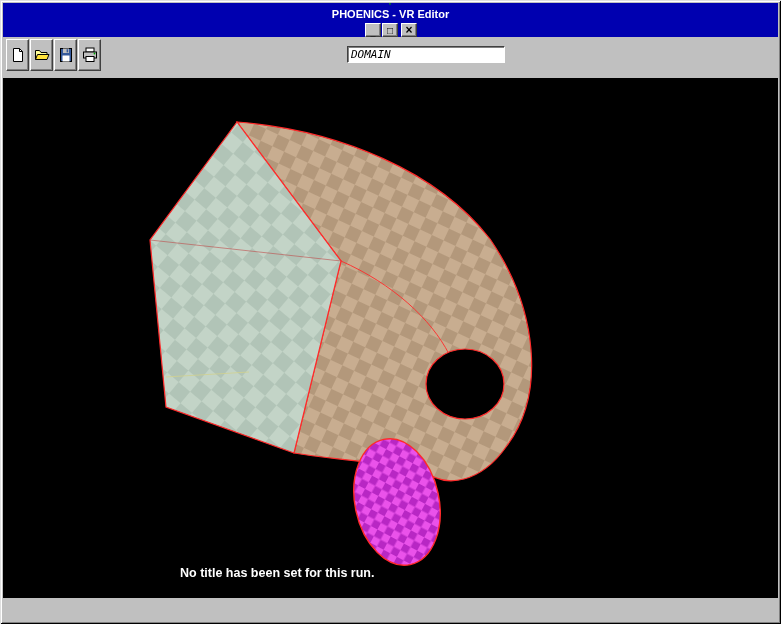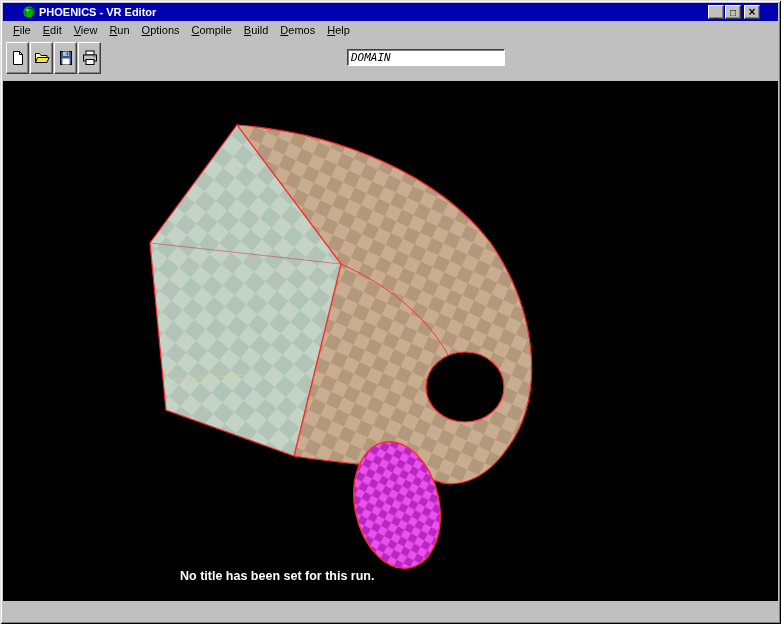--- a/index.html
+++ b/index.html
@@ -1,21 +1,21 @@
 <!DOCTYPE html>
 <html><head>
 <meta charset="utf-8">
 <style>
   html,body{margin:0;padding:0;background:#000;}
   body{width:781px;height:624px;overflow:hidden;font-family:"Liberation Sans",sans-serif;}
   .window{width:781px;height:624px;box-sizing:border-box;padding:3px;background:#c0c0c0;position:relative;
     box-shadow: inset 1px 1px 0 #dfdfdf, inset -1px -1px 0 #000,
                 inset 2px 2px 0 #fff, inset -2px -2px 0 #808080;}
   
-  .titlebar{height:18px;background:#0000b0;display:flex;align-items:center;padding:0 18px;}
+  .titlebar{height:34px;background:#0000b0;display:flex;align-items:center;padding:0 2px;flex-direction:column;}
   .app-icon{width:14px;height:14px;margin:0 3px 0 1px;display:block;}
   .title-text{flex:1;color:#fff;font-size:11px;font-weight:bold;line-height:18px;white-space:nowrap;}
   .win-btns{display:flex;align-items:center;}
   .tbtn{width:16px;height:14px;margin-left:1px;background:#c0c0c0;box-sizing:border-box;
     border-top:1px solid #fff;border-left:1px solid #fff;border-right:1px solid #404040;border-bottom:1px solid #404040;
     box-shadow: inset -1px -1px 0 #808080;
     display:flex;align-items:center;justify-content:center;font-size:10px;font-weight:bold;color:#000;cursor:default;
     font-family:"Liberation Sans",sans-serif;}
   .tbtn.min{align-items:flex-end;font-size:9px;line-height:6px;}
   .tbtn.close{margin-left:3px;font-size:12px;line-height:12px;}
@@ -56,31 +56,20 @@
       <circle cx="5.4" cy="5.2" r="1.4" fill="#66e066"></circle>
     </svg>
     <div class="title-text">PHOENICS - VR Editor</div>
     <div class="win-btns">
       <div class="tbtn min">_</div>
       <div class="tbtn">□</div>
       <div class="tbtn close">×</div>
     </div>
   </div>
 
-  <div class="menubar">
-    <div class="menu-item"><u>F</u>ile</div>
-    <div class="menu-item"><u>E</u>dit</div>
-    <div class="menu-item"><u>V</u>iew</div>
-    <div class="menu-item"><u>R</u>un</div>
-    <div class="menu-item"><u>O</u>ptions</div>
-    <div class="menu-item"><u>C</u>ompile</div>
-    <div class="menu-item"><u>B</u>uild</div>
-    <div class="menu-item"><u>D</u>emos</div>
-    <div class="menu-item"><u>H</u>elp</div>
-  </div>
 
   <div class="toolbar">
     <div class="tb-btn" style="left:3px">
       <svg width="16" height="16" viewBox="0 0 16 16">
         <path d="M3.5 1.5h6l3 3v10h-9z" fill="#ffffff" stroke="#000"></path>
         <path d="M9.5 1.5v3h3" fill="none" stroke="#000"></path>
       </svg>
     </div>
     <div class="tb-btn" style="left:27px">
       <svg width="16" height="16" viewBox="0 0 16 16">

